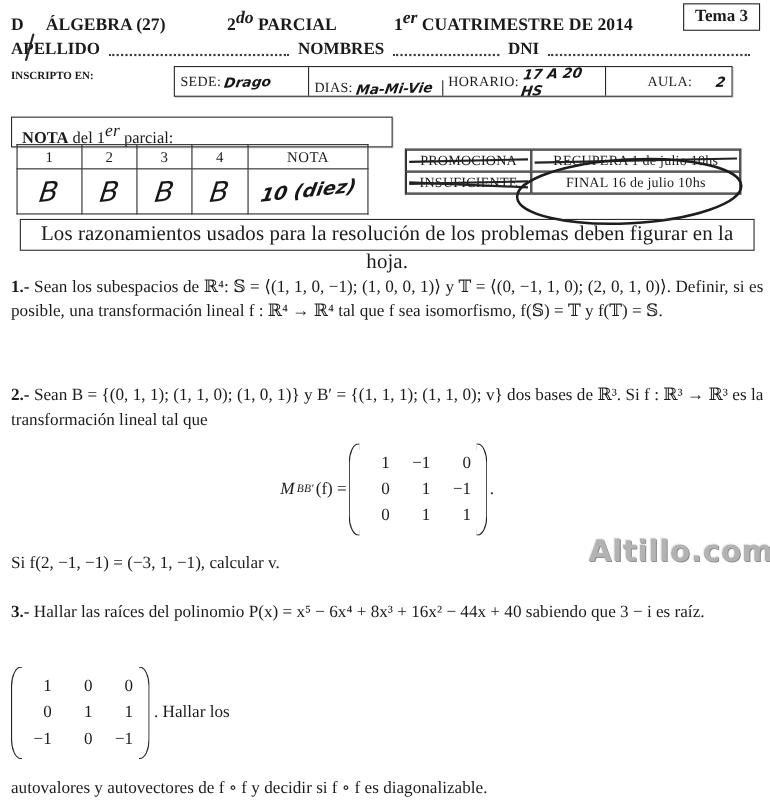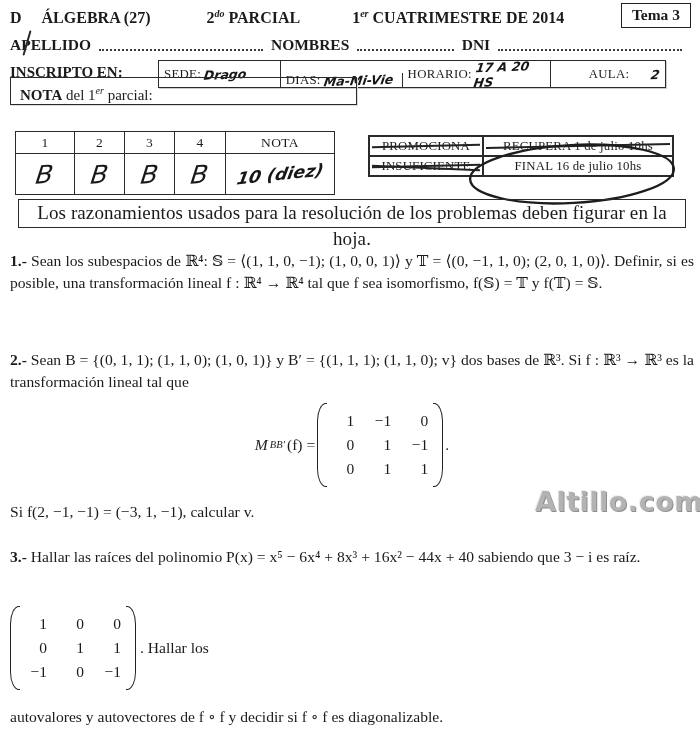--- a/index.html
+++ b/index.html
@@ -5,44 +5,44 @@
   html,body{margin:0;padding:0;background:#fff;}
   .page{position:relative;width:700px;height:737px;background:#ffffff;color:#1b1b1b;
         font-family:"Liberation Serif","DejaVu Serif",serif;overflow:hidden;}
 
   
   .title-row{position:absolute;top:8px;left:10px;right:100px;display:flex;align-items:baseline;
              font-weight:bold;font-size:16px;white-space:nowrap;}
   .title-course-letter{margin-right:20px;}
   .title-exam{margin-left:56px;}
   .title-term{margin-left:52px;}
-  sup.small{font-size:10px;font-style:italic;}
+  sup.small{font-size:16px;font-style:italic;}
   .tema-box{position:absolute;top:3px;right:9px;border:1.7px solid #222;padding:2px 10px 3px 10px;
             font-weight:bold;font-size:15.5px;}
 
   .name-row{position:absolute;top:36px;left:10px;right:10px;display:flex;align-items:flex-end;
             font-weight:bold;font-size:15.5px;}
   .dots{border-bottom:2.4px dotted #3c3c3c;margin:0 8px 3px 8px;height:2px;}
   .d1{flex-grow:1.65;} .d2{flex-grow:0.97;} .d3{flex-grow:1.85;}
   .pen-slash{position:absolute;top:30px;left:26px;width:2.4px;height:26px;background:#2a2a2a;
              transform:rotate(16deg);border-radius:2px;}
 
-  .insc-label{position:absolute;top:64px;left:10px;font-weight:bold;font-size:15px;}
+  .insc-label{position:absolute;top:64px;left:10px;font-weight:bold;font-size:10px;}
   .insc-table{position:absolute;top:60px;left:158px;width:506px;height:26px;border:1.6px solid #2a2a2a;
               display:flex;box-shadow:1px 1px 0 #ccc;}
   .insc-cell{display:flex;align-items:center;padding:1px 5px;border-right:1.4px solid #2a2a2a;}
   .insc-cell:last-child{border-right:none;margin-left:33px;}
   .insc-cell .lab{font-size:12.8px;letter-spacing:.3px;}
   .c-sede{width:118px;text-align:center;} .c-dias{width:118px;margin-top:12px;} .c-horario{width:146px;} .c-aula{flex:1;}
 
   .hand{font-family:"DejaVu Sans",sans-serif;font-style:italic;font-weight:600;
         display:inline-block;transform:skewX(-10deg) rotate(-2deg);color:#171717;}
   .hand-sm{font-size:12.5px;margin-left:3px;}
 
-  .nota-box{position:absolute;top:77px;left:10px;width:336px;height:26px;border:1.6px solid #2a2a2a;
+  .nota-box{position:absolute;top:106px;left:10px;width:336px;height:26px;border:1.6px solid #2a2a2a;
             font-size:15px;line-height:25px;padding-left:9px;box-shadow:1px 1px 0 #ddd;}
 
   
   .grade-table{position:absolute;top:131px;left:15px;border-collapse:collapse;}
   .grade-table td{border:1.5px solid #2a2a2a;text-align:center;vertical-align:middle;}
   .grade-table .hd{font-size:13.5px;height:19px;letter-spacing:.4px;}
   .grade-table .vl{height:38px;}
   .g1{width:56px;} .g2{width:47px;} .g3{width:47px;} .g4{width:48px;} .g5{width:106px;}
   .hand-b{font-size:25px;font-weight:500;transform:skewX(-12deg) rotate(-5deg);}
   .hand-nota{font-size:17px;font-weight:600;transform:skewX(-16deg) rotate(-6deg);white-space:nowrap;}

